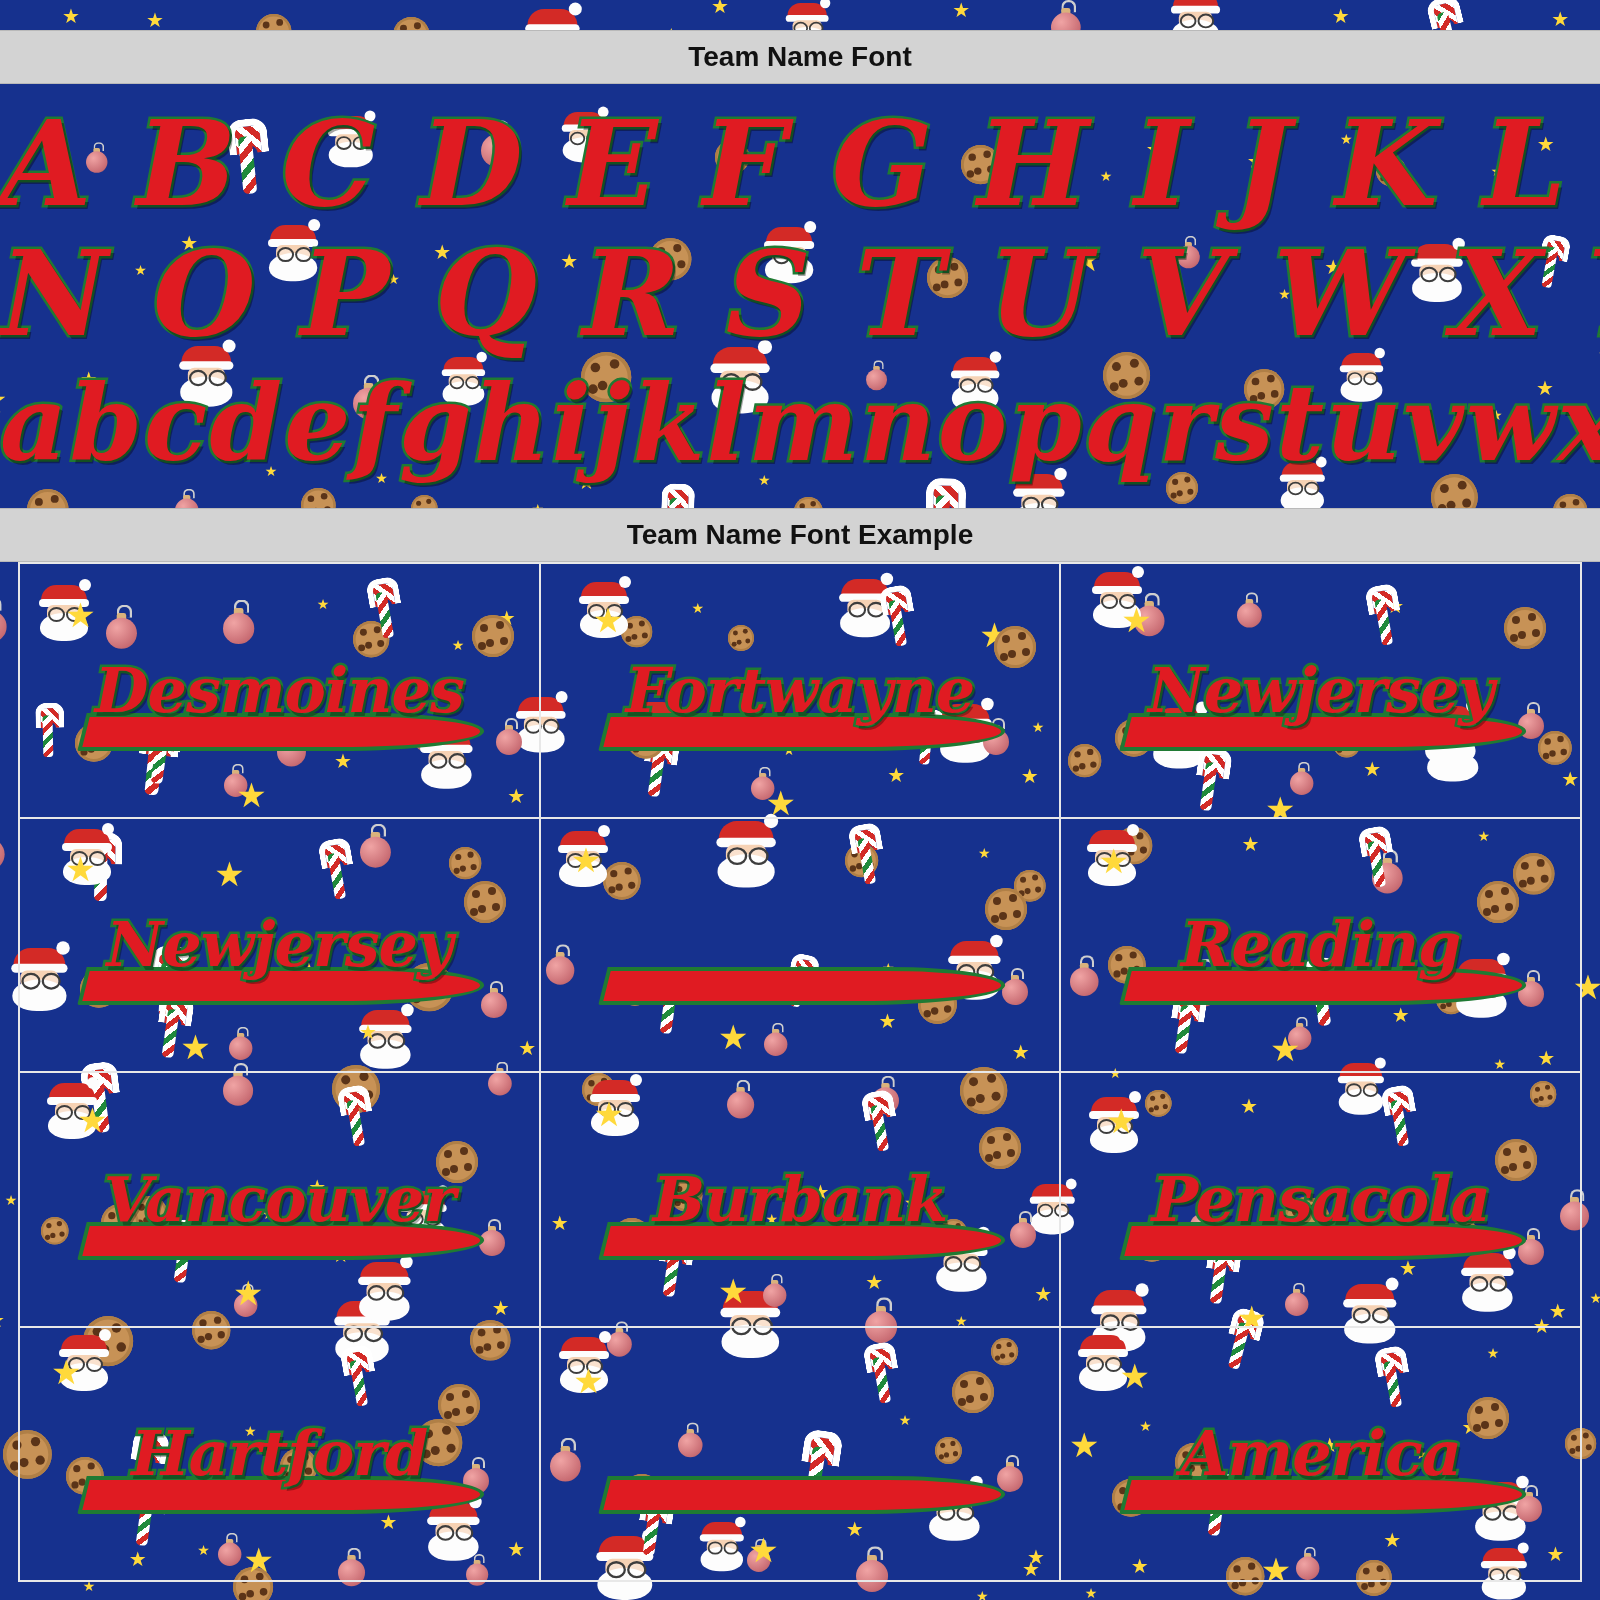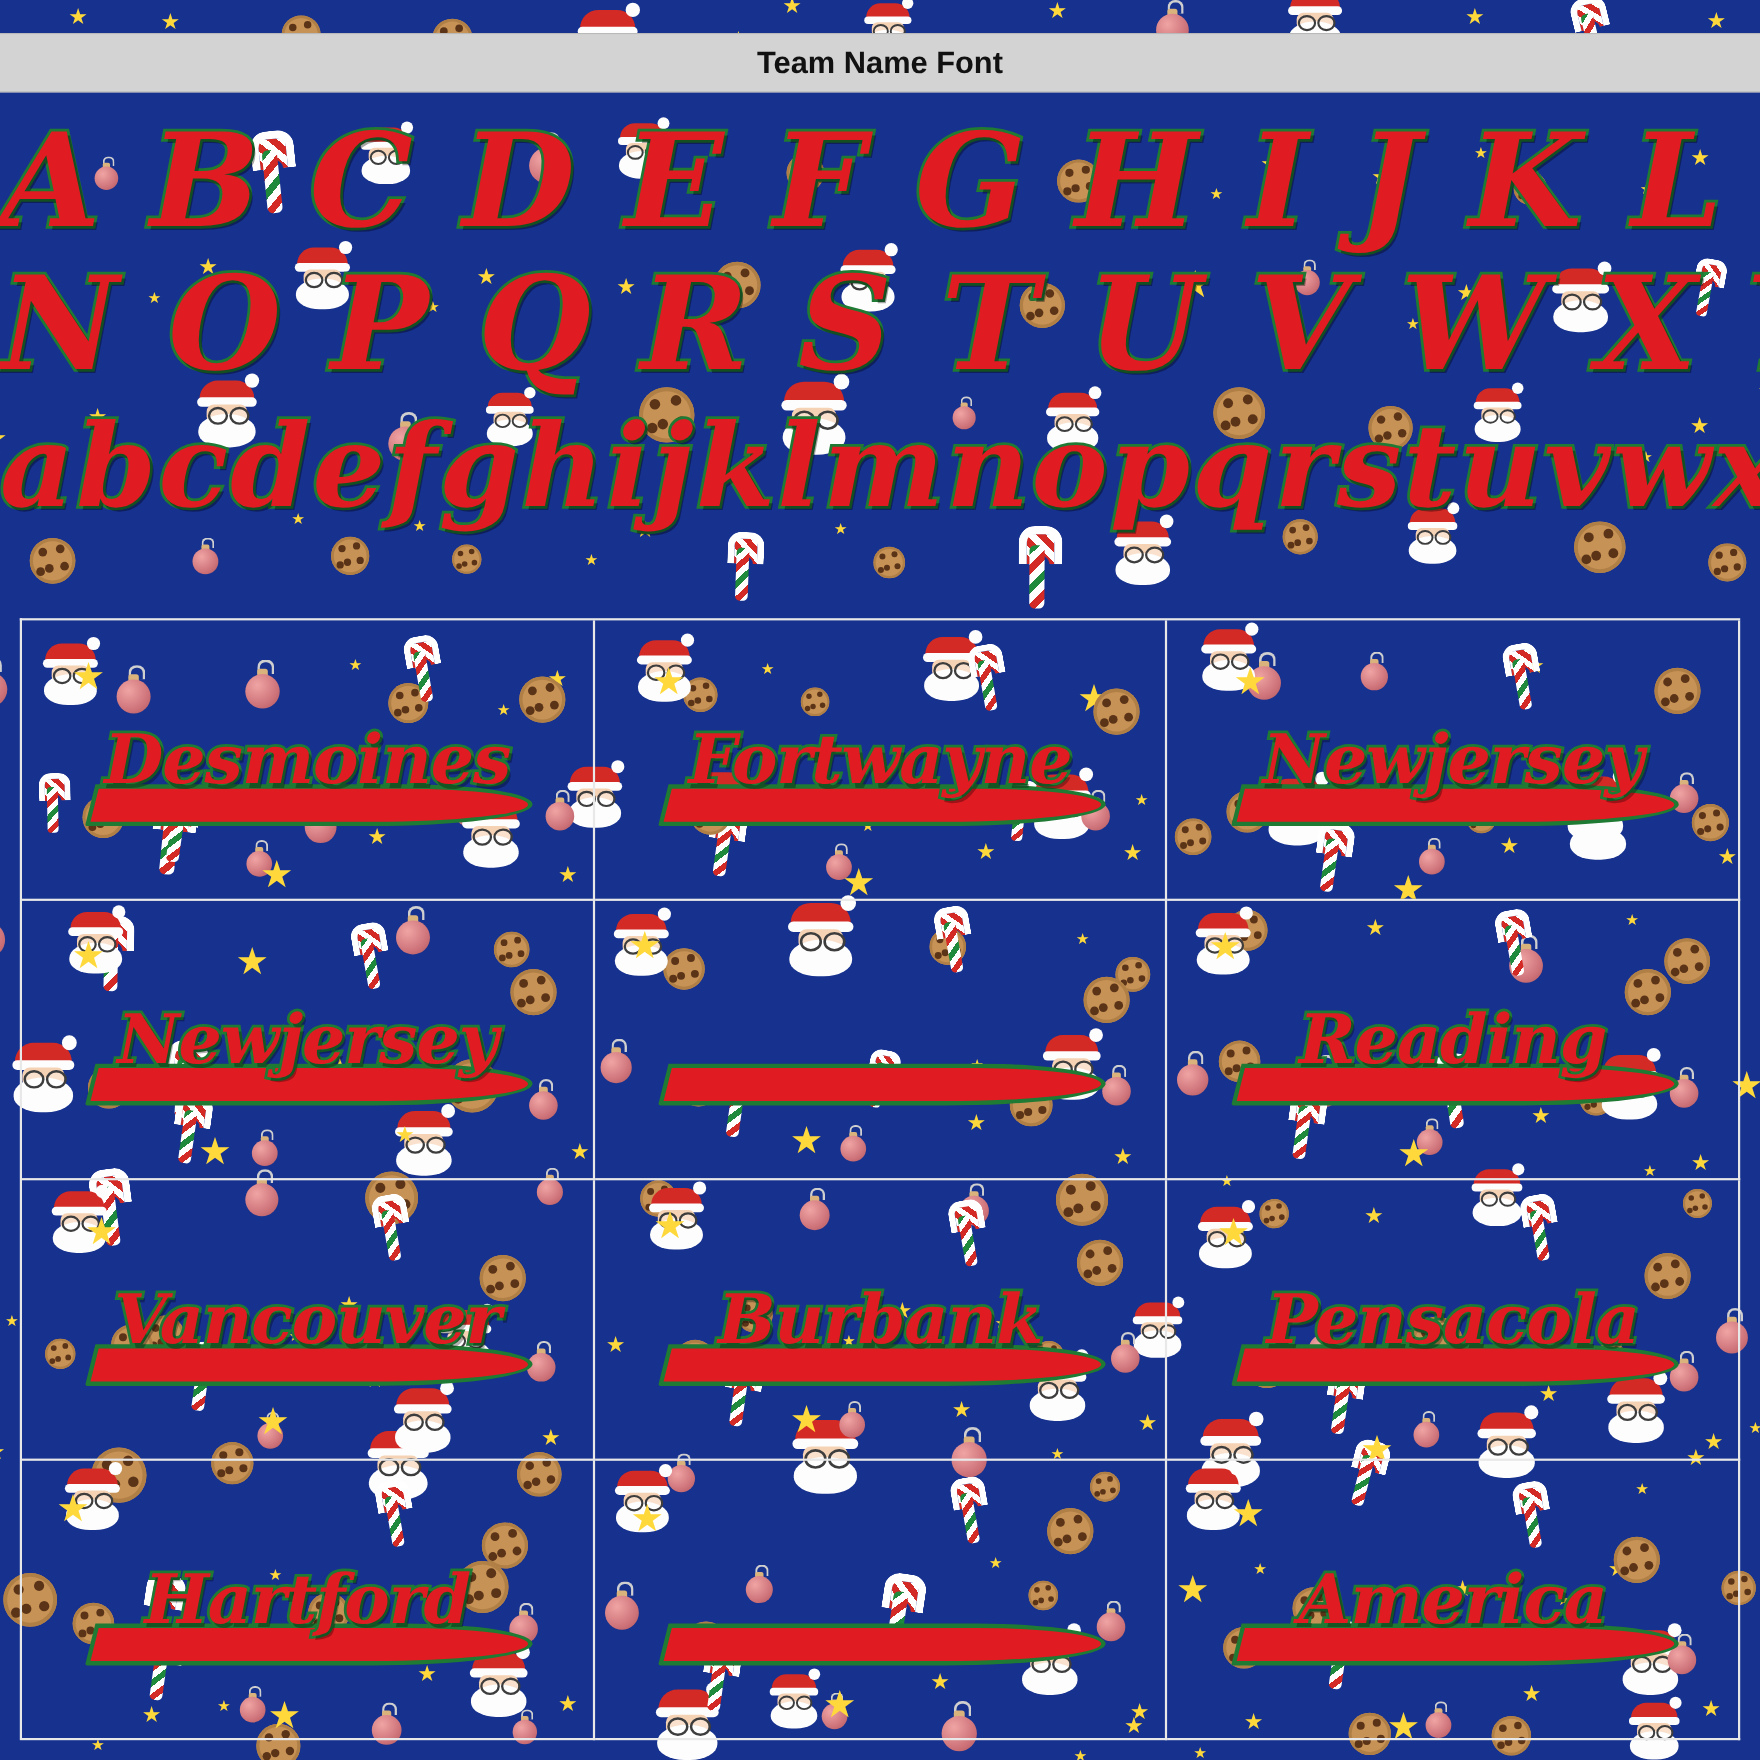--- a/index.html
+++ b/index.html
@@ -1254,20 +1254,21 @@
       <span>A B C D E F G H I J K L M</span>
     </div>
     <div class="alpha-row" id="alpha-upper-2">
       <span>N O P Q R S T U V W X Y Z</span>
     </div>
     <div class="alpha-row" id="alpha-lower">
       <span>abcdefghijklmnopqrstuvwxyz</span>
     </div>
   </div>
 
+  <div class="bar" id="bar-example">Team Name Font Example</div>
 
   <div class="grid" id="examples-grid">
       <div class="cell">
         <div class="motif-layer">
           <div class="santa" style="left:16.784156799316406px;top:20.6323304772377px;transform:scale(1);transform-origin:top left;">
             <div class="hat"></div>
             <div class="brim"></div>
             <div class="face"></div>
             <div class="beard"></div>
             <div class="glass l"></div>

